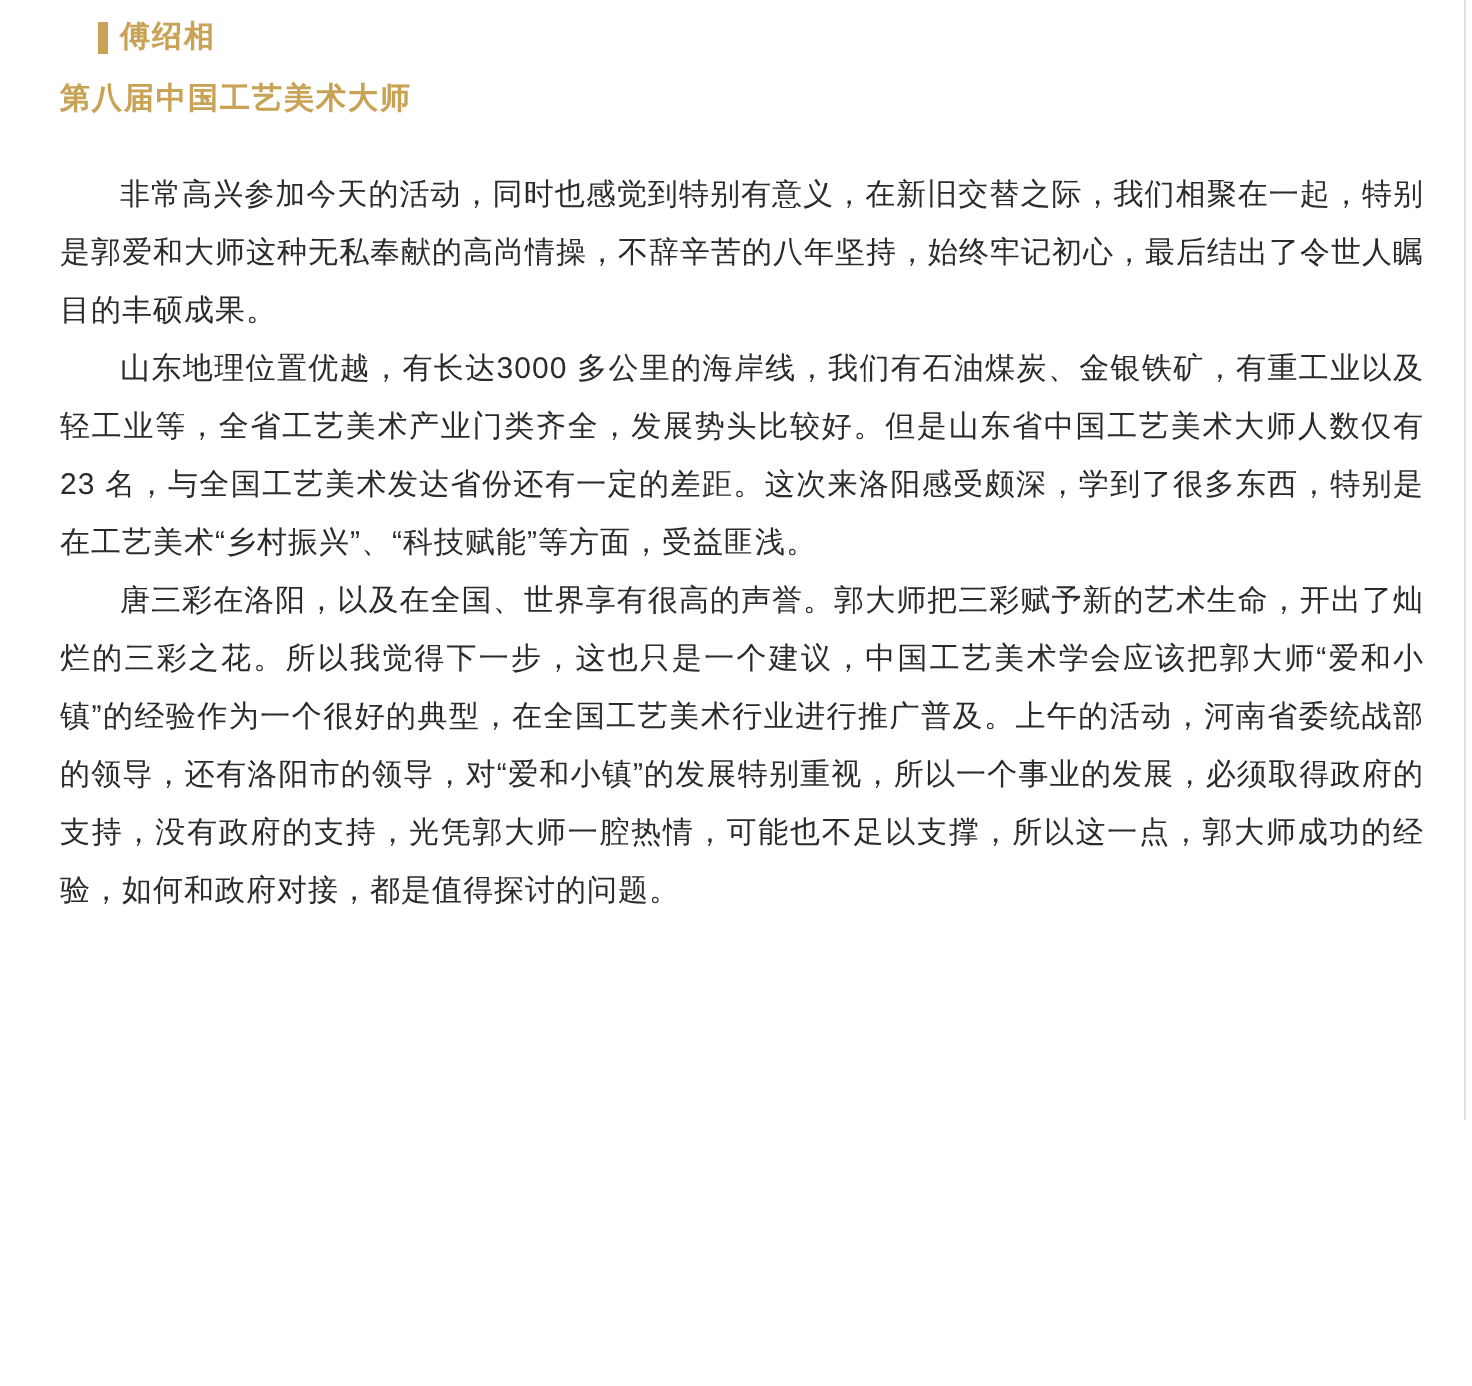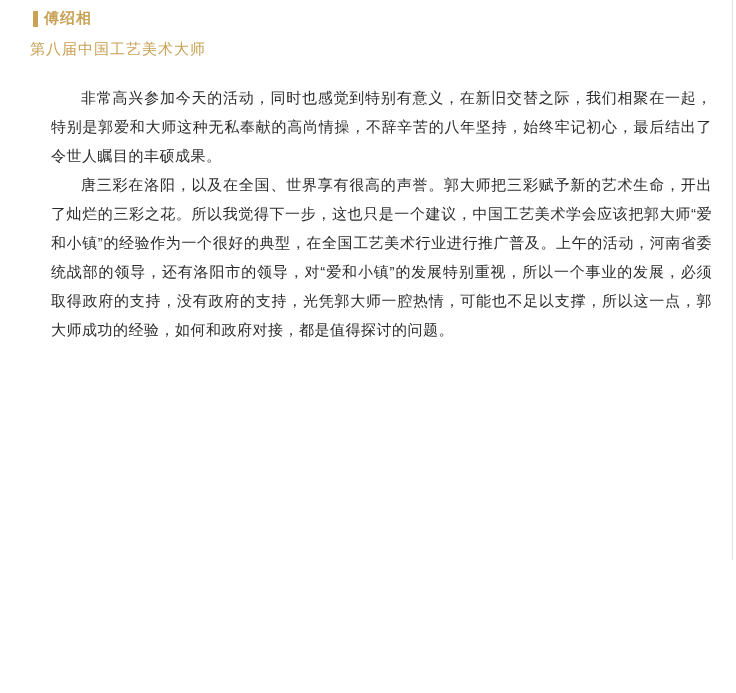--- a/index.html
+++ b/index.html
@@ -22,67 +22,67 @@
     position: absolute;
     top: 0;
     right: 3px;
     width: 1px;
     height: 560px;
     background: #e2e2e2;
   }
   .header {
     display: flex;
     align-items: center;
-    margin-left: 3px;
+    margin-left: 19px;
     margin-top: 1px;
   }
   .accent-bar {
     display: inline-block;
     width: 5px;
     height: 16px;
     background: #c8a255;
     margin-right: 6px;
   }
   .page-title {
     font-size: 15px;
     font-weight: bold;
     color: #c8a255;
     letter-spacing: 1px;
   }
   .page-subtitle {
     margin-top: 12px;
     font-size: 15px;
-    font-weight: normal;
+    font-weight: bold;
     color: #c8a255;
     letter-spacing: 1px;
   }
   .article {
     margin-top: 24px;
     width: 682px;
   }
   .article p {
     font-size: 15px;
     line-height: 29px;
     color: #2b2b2b;
     text-indent: 2em;
     text-align: justify;
     letter-spacing: 0.5px;
-    margin-left: 21px;
   }
 </style>
 </head>
 <body>
 
 <div class="page">
   <div class="edge-line"></div>
 
   <div class="header">
     <span class="accent-bar"></span>
     <span class="page-title">傅绍相</span>
   </div>
 
   <div class="page-subtitle">第八届中国工艺美术大师</div>
 
   <div class="article">
     <p>非常高兴参加今天的活动，同时也感觉到特别有意义，在新旧交替之际，我们相聚在一起，特别是郭爱和大师这种无私奉献的高尚情操，不辞辛苦的八年坚持，始终牢记初心，最后结出了令世人瞩目的丰硕成果。</p>
+    <p>山东地理位置优越，有长达3000 多公里的海岸线，我们有石油煤炭、金银铁矿，有重工业以及轻工业等，全省工艺美术产业门类齐全，发展势头比较好。但是山东省中国工艺美术大师人数仅有23 名，与全国工艺美术发达省份还有一定的差距。这次来洛阳感受颇深，学到了很多东西，特别是在工艺美术“乡村振兴”、“科技赋能”等方面，受益匪浅。</p>
     <p>唐三彩在洛阳，以及在全国、世界享有很高的声誉。郭大师把三彩赋予新的艺术生命，开出了灿烂的三彩之花。所以我觉得下一步，这也只是一个建议，中国工艺美术学会应该把郭大师“爱和小镇”的经验作为一个很好的典型，在全国工艺美术行业进行推广普及。上午的活动，河南省委统战部的领导，还有洛阳市的领导，对“爱和小镇”的发展特别重视，所以一个事业的发展，必须取得政府的支持，没有政府的支持，光凭郭大师一腔热情，可能也不足以支撑，所以这一点，郭大师成功的经验，如何和政府对接，都是值得探讨的问题。</p>
   </div>
 </div>
 
 </body></html>

